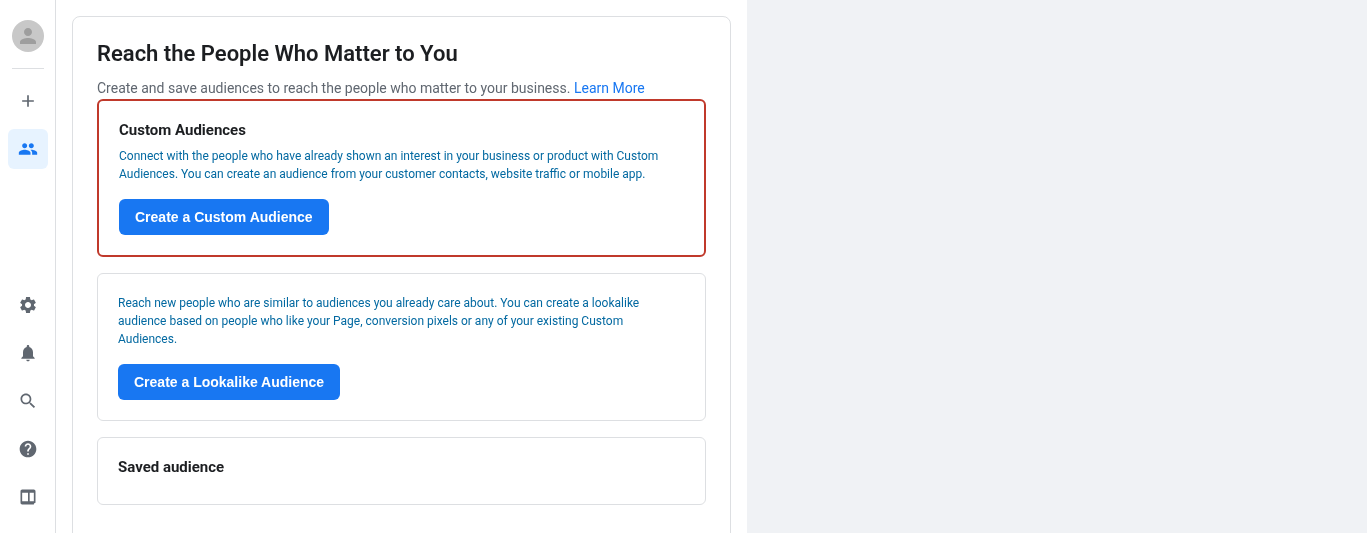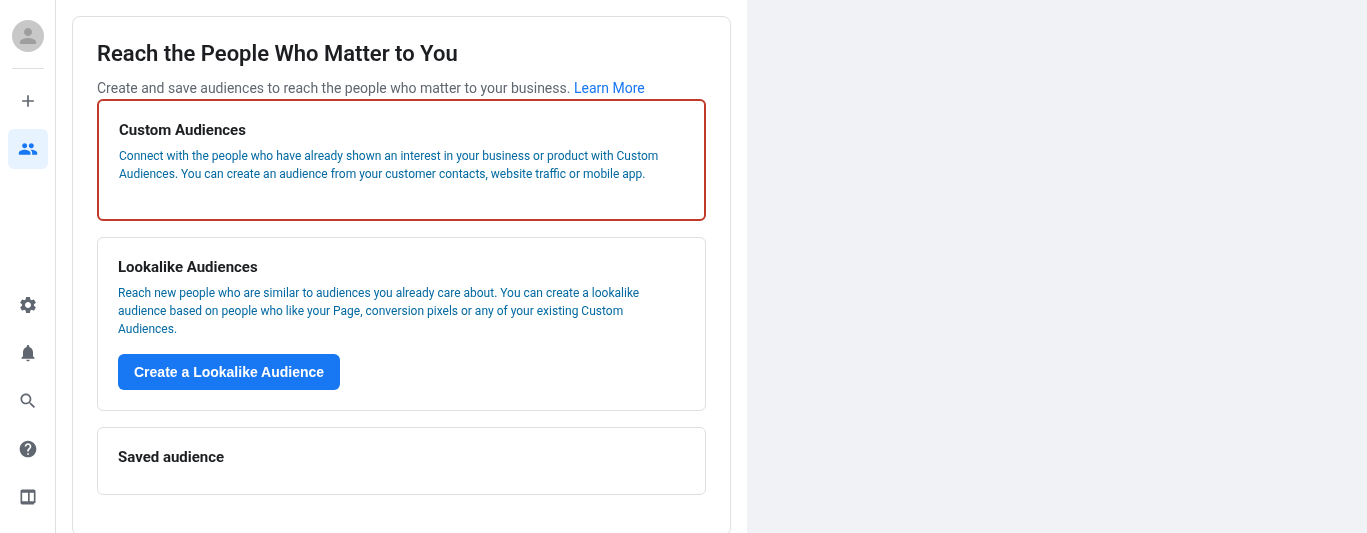--- a/index.html
+++ b/index.html
@@ -229,24 +229,24 @@
   <div class="card">
     <h1 class="page-title">Reach the People Who Matter to You</h1>
     <p class="page-subtitle">
       <span>Create and save audiences to reach the people who matter to your business.</span>
       <a href="#">Learn More</a>
     </p>
 
     <div class="audience-section highlighted">
       <h2 class="section-title">Custom Audiences</h2>
       <p class="section-description">Connect with the people who have already shown an interest in your business or product with Custom Audiences. You can create an audience from your customer contacts, website traffic or mobile app.</p>
+      <button class="btn-primary">Create a Custom Audience</button>
     </div>
 
     <div class="audience-section">
-      <h2 class="section-title">Lookalike Audiences</h2>
       <p class="section-description">Reach new people who are similar to audiences you already care about. You can create a lookalike audience based on people who like your Page, conversion pixels or any of your existing Custom Audiences.</p>
       <button class="btn-primary">Create a Lookalike Audience</button>
     </div>
 
     <div class="audience-section">
       <h2 class="section-title">Saved audience</h2>
 
     </div>
   </div>
 </div>

